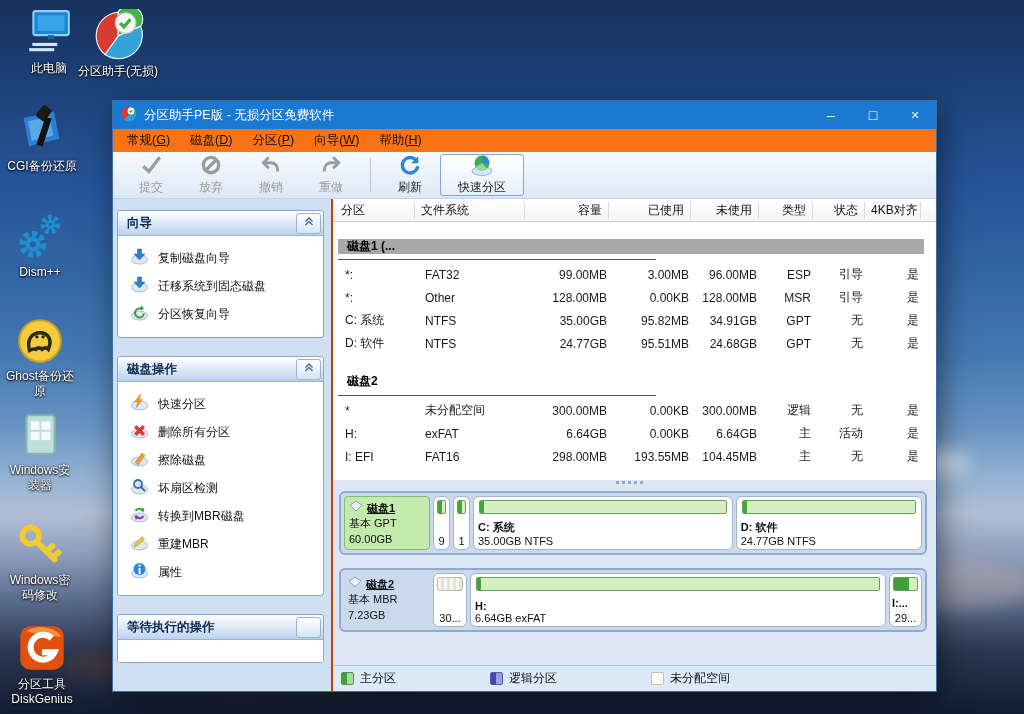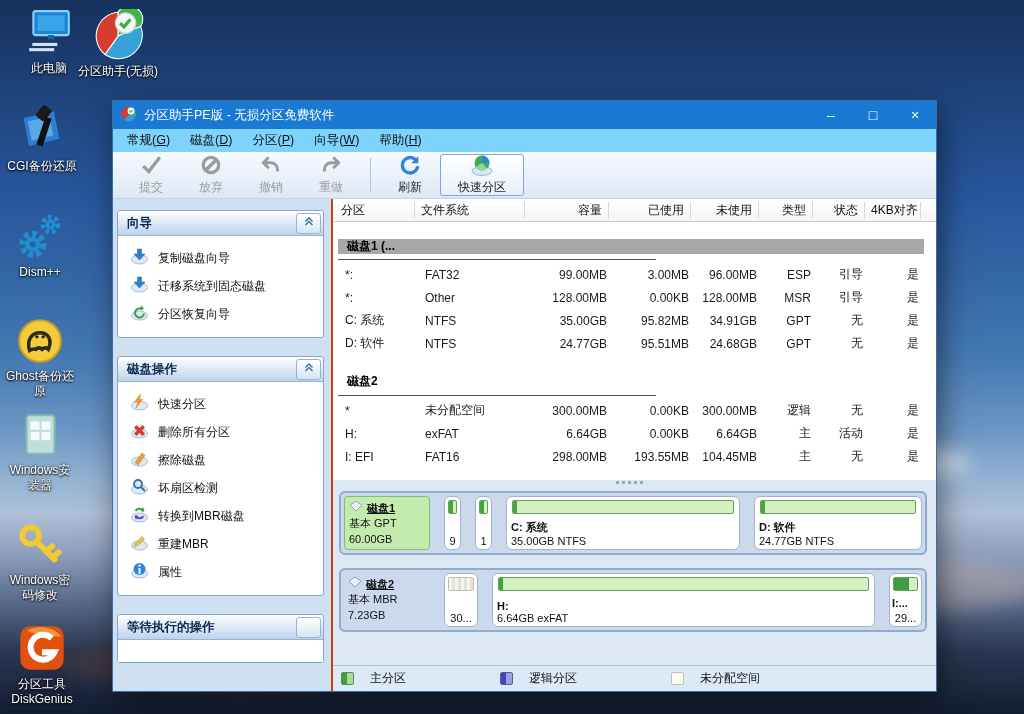--- a/index.html
+++ b/index.html
@@ -21,21 +21,21 @@
 
   
   #app-window{position:absolute;left:112px;top:100px;width:825px;height:592px;
     background:#f0f0f0;border:1px solid #3c6ea5;box-shadow:4px 10px 28px rgba(0,0,0,.5);
     display:flex;flex-direction:column;box-sizing:border-box;}
   .titlebar{flex:0 0 28px;background:#1a79d3;color:#fff;display:flex;align-items:center;
     padding-left:8px;font-size:12.5px;}
   .titlebar .title{margin-left:7px;}
   .win-controls{margin-left:auto;display:flex;height:100%;}
   .wc{width:42px;height:100%;display:flex;align-items:center;justify-content:center;font-size:14px;}
-  .menubar{flex:0 0 23px;background:#7dd3fc;display:flex;align-items:center;
+  .menubar{flex:0 0 23px;background:#f97316;display:flex;align-items:center;
     font-size:12.5px;padding-left:4px;text-align:right;}
   .menu-item{padding:3px 10px;color:#111;}
   .menu-item u{text-decoration:underline;}
   .toolbar{flex:0 0 46px;background:linear-gradient(180deg,#f6fafe,#dde8f5);
     border-bottom:1px solid #c4d4e8;display:flex;align-items:center;padding-left:8px;}
   .tb-btn{width:60px;height:42px;display:flex;flex-direction:column;align-items:center;
     justify-content:center;font-size:12px;color:#222;gap:0;}
   .tb-btn.disabled{color:#9b9b9b;}
   .tb-btn.active{border:1px solid #7da7d8;border-radius:3px;
     background:linear-gradient(#ffffff,#e6f0fb);box-sizing:border-box;width:84px;}
@@ -72,41 +72,41 @@
   .trow{display:grid;grid-template-columns:var(--cols);height:23px;align-items:center;padding-left:6px;}
   .td{padding:0 6px;white-space:nowrap;overflow:hidden;color:#1a1a1a;}
   .td.r{text-align:right;}
 
   .splitter{height:5px;position:relative;}
   .grip{position:absolute;left:283px;top:1px;width:28px;height:3px;
     background:repeating-linear-gradient(90deg,#93a9c4 0 3px,transparent 3px 6px);}
 
   .diskmap{flex:1;padding:6px 9px 0 6px;min-height:0;}
   .disk-panel{height:64px;border:2px solid #92aacd;border-radius:6px;background:#ccd9ec;
-    display:flex;padding:3px;box-sizing:border-box;margin-bottom:13px;gap:14px;}
+    display:flex;padding:3px;box-sizing:border-box;margin-bottom:13px;gap:3px;}
   .disk-label{flex:0 0 86px;border-radius:4px;padding:3px 4px;font-size:11px;line-height:1.4;
     box-sizing:border-box;color:#111;}
   .disk-label.selected{background:#c2ead0;background:#c3ebad;border:1px solid #84bc70;}
   .dname{font-weight:bold;text-decoration:underline;}
   .dl-row{display:flex;align-items:center;gap:4px;}
   .pbox{background:#fff;border:1px solid #a4b4c8;border-radius:6px;padding:2px 4px 2px;
     box-sizing:border-box;font-size:11px;display:flex;flex-direction:column;overflow:hidden;color:#111;}
   .pbox .pbar{flex:0 0 12px;border:1px solid #63a159;border-radius:2px;background:#d4efc0;
     margin:1px 1px 2px;position:relative;overflow:hidden;}
   .pbar.free::after{content:"";position:absolute;left:0;top:0;bottom:0;width:4px;background:#49a33c;}
   .pbar.used::after{content:"";position:absolute;left:0;top:0;bottom:0;width:66%;background:#3f9e3f;}
   .pbar.hatch{border-color:#bdbdae;background:repeating-linear-gradient(90deg,#f6f6ee 0 3px,#e2e2d6 3px 6px);}
   .pname{font-weight:bold;margin-top:auto;white-space:nowrap;}
   .psize{white-space:nowrap;}
   .pbox.narrow{padding:2px 2px;}
   .pbox.narrow .psize{margin-top:auto;text-align:center;}
 
   .legendbar{flex:0 0 25px;background:#dce9f6;border-top:1px solid #afc3dc;display:flex;
     align-items:center;font-size:12px;padding-left:8px;color:#111;}
-  .lg-item{display:flex;align-items:center;gap:16px;margin-right:94px;}
+  .lg-item{display:flex;align-items:center;gap:6px;margin-right:94px;}
   .lg-swatch{width:13px;height:13px;border-radius:2px;box-sizing:border-box;}
   .lg-primary{background:linear-gradient(90deg,#3f9e3f 0 45%,#a6dc96 45%);border:1px solid #5f8a5f;}
   .lg-logical{background:linear-gradient(90deg,#4343bb 0 45%,#9e9ee8 45%);border:1px solid #5a5a9a;}
   .lg-unalloc{background:#fcfcf0;border:1px solid #c2c2aa;}
 </style>
 </head>
 <body>
 
 <div id="desktop">
   <div class="cloud c1"></div>

